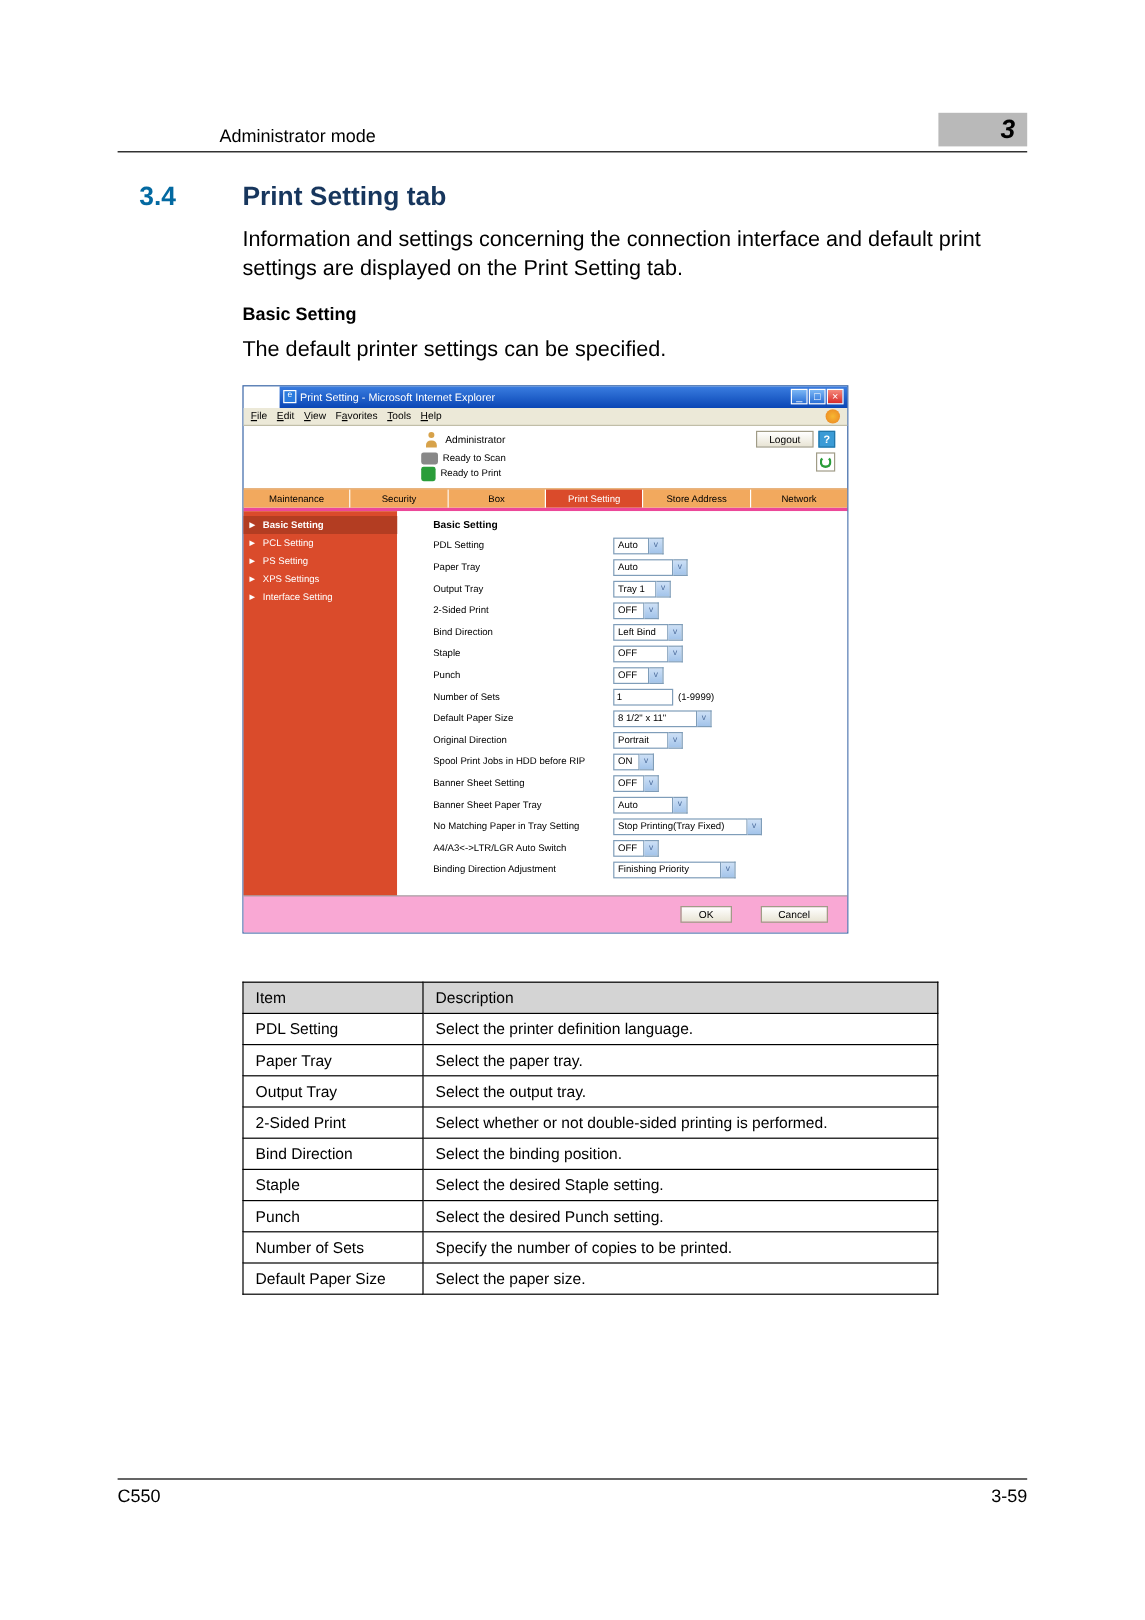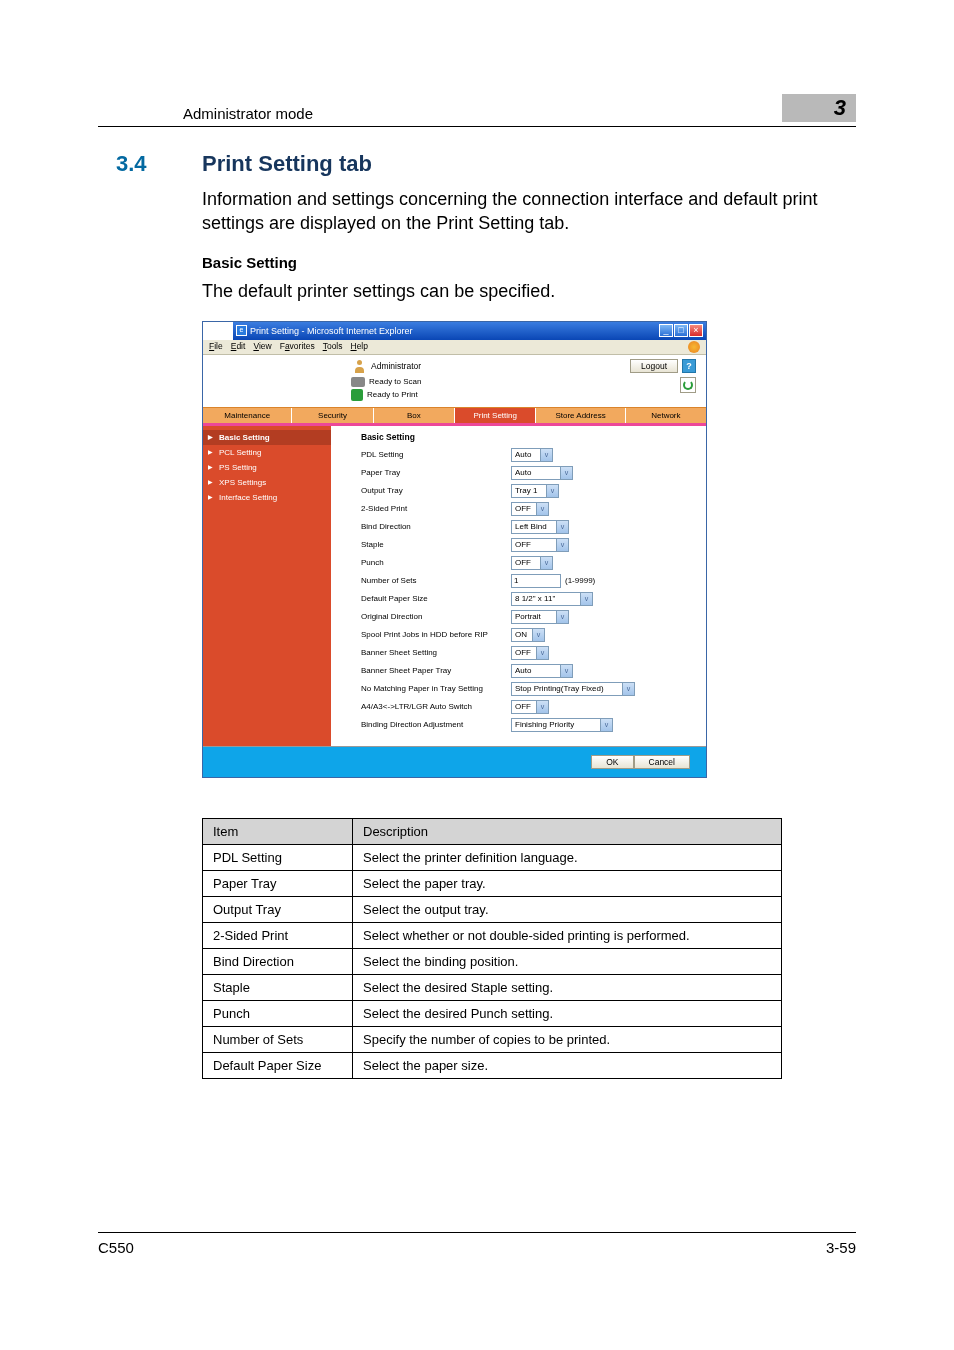--- a/index.html
+++ b/index.html
@@ -209,22 +209,22 @@
     .sel { display:flex;align-items:center;}
     .sel-box { padding: 0 3px; display:inline-flex;align-items:center;height:14px;border:1px solid #7f9db9;background:#fff;font-size:8px;}
     .sel-arrow { width:12px;height:14px;background:linear-gradient(to bottom,#cde0f6,#a3c4ea);border:1px solid #7f9db9;border-left:none;color:#4a6a9a;text-align:center;line-height:12px;font-size:7px;}
     .txt-input { width:50px;height:14px;border:1px solid #7f9db9;font-size:8px;padding:0 2px;}
     .hint { font-size:8px;margin-left:4px;}
     .form-footer {
       border-top: 1px solid #999;
       padding: 8px 16px;
       display: flex;
       justify-content: flex-end;
-      gap: 0;
-      background:#0ea5e9;
+      gap: 24px;
+      background:#f9a8d4;
     }
     .form-btn {
       background: linear-gradient(to bottom,#fff,#e8e4d4);
       border: 1px solid #a09c87;
       padding: 1px 14px;
       font-size: 8.5px;
     }
 
     
     .desc-table {

